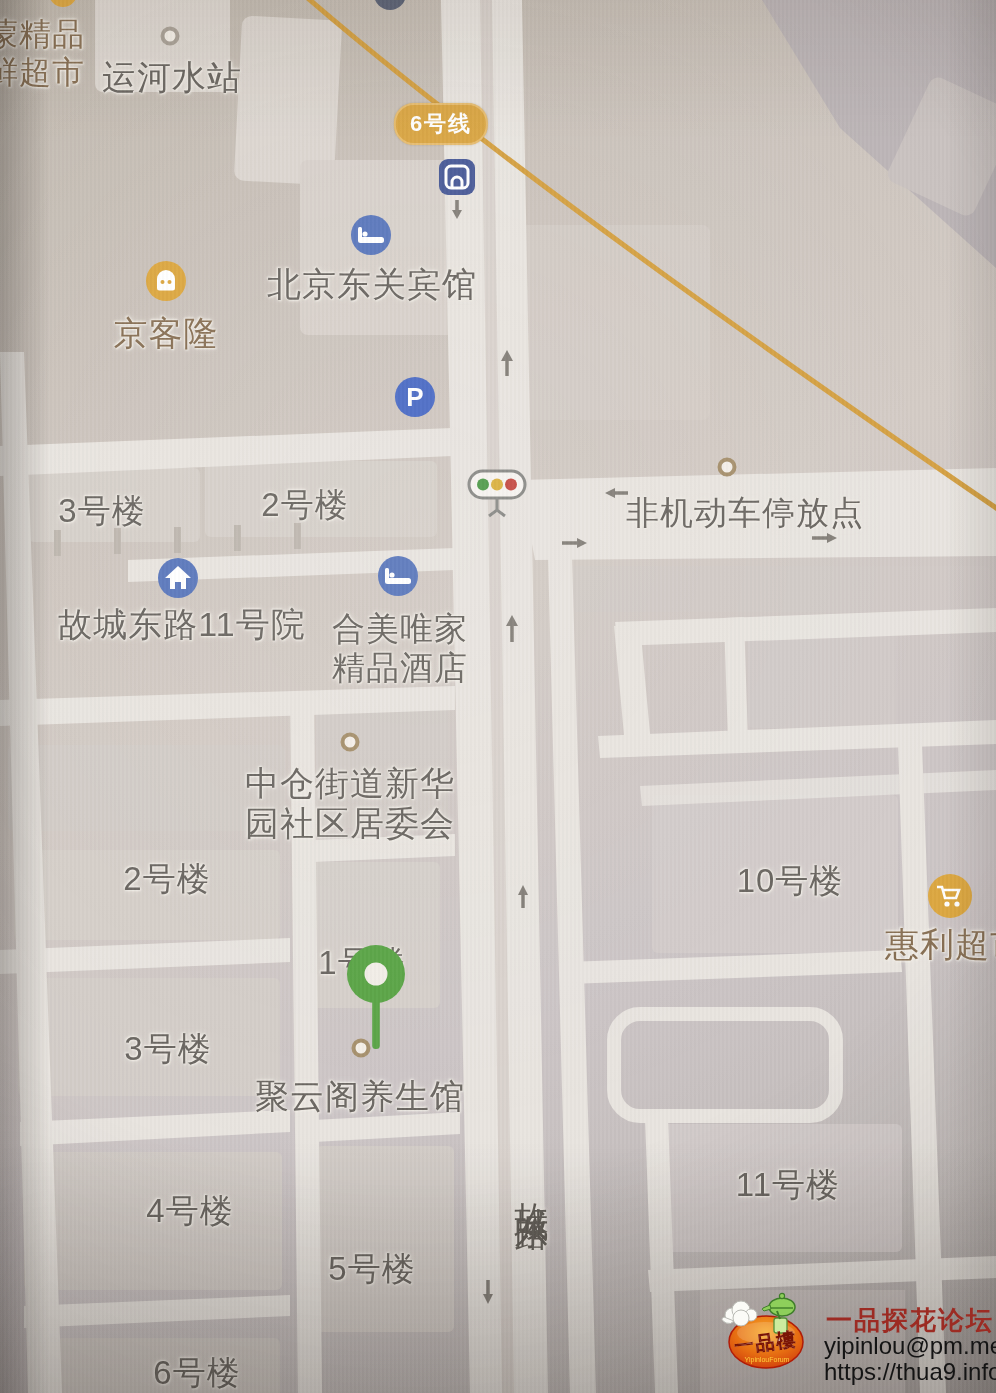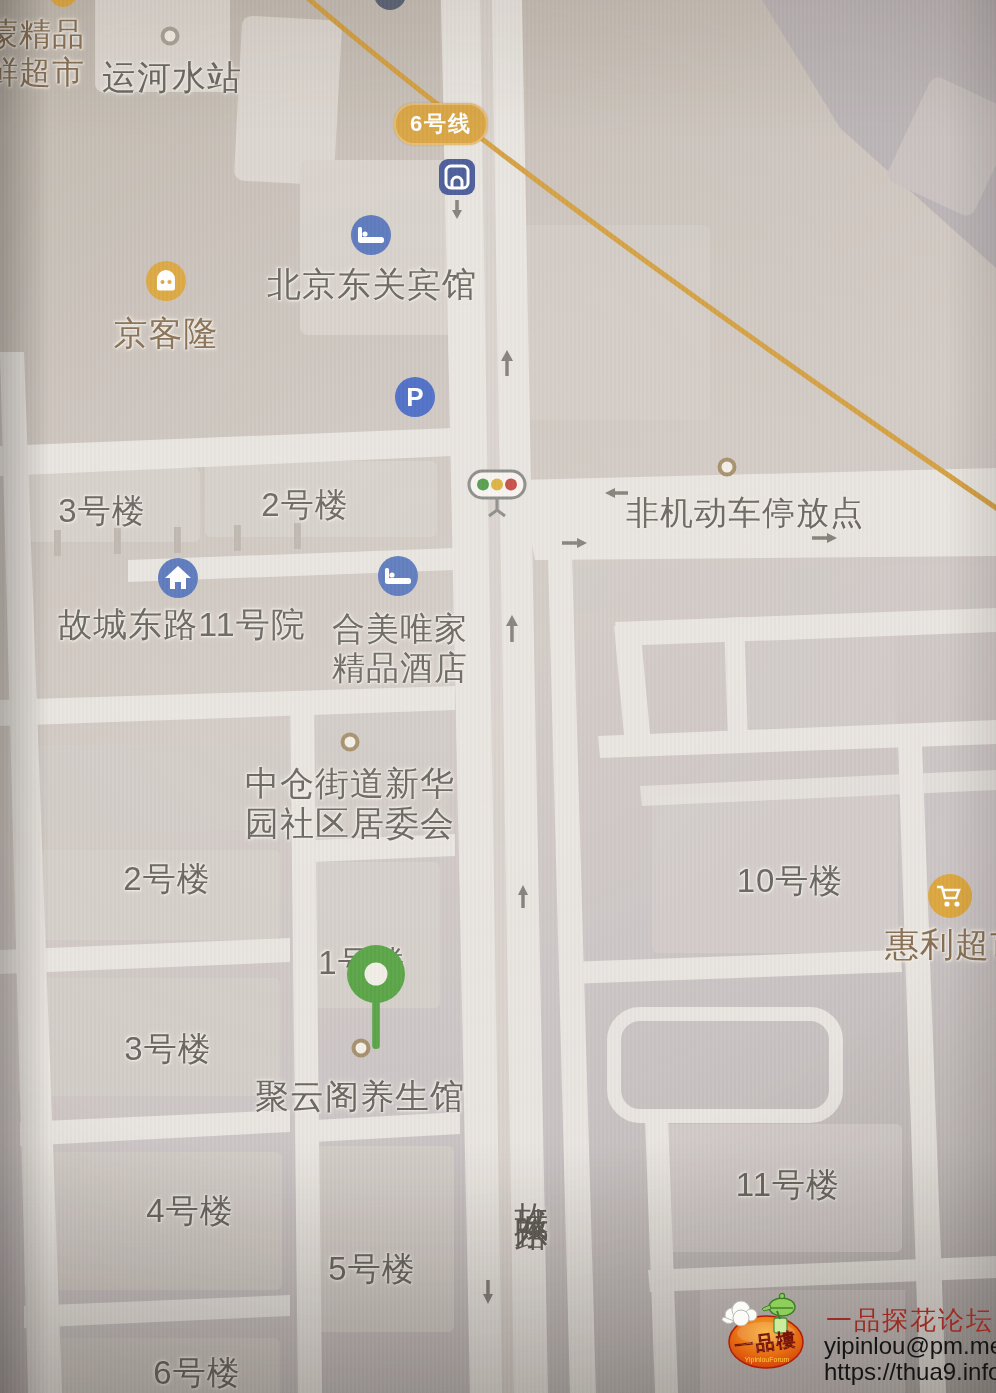--- a/index.html
+++ b/index.html
@@ -44,21 +44,21 @@
   .ring.gray{border-color:#aba398;}
   .overlay{
     position:absolute;inset:0;pointer-events:none;
     background:
       repeating-linear-gradient(90deg,rgba(255,255,255,.018) 0 2px,rgba(0,0,0,.015) 2px 4px),
       radial-gradient(ellipse 120% 85% at 42% 38%, rgba(255,255,252,.06) 0%, rgba(0,0,0,0) 55%, rgba(38,30,24,.20) 100%),
       linear-gradient(to right, rgba(25,20,16,.28) 0, rgba(25,20,16,0) 5%, rgba(0,0,0,0) 95%, rgba(25,20,16,.10) 100%),
       linear-gradient(to bottom, rgba(60,45,25,.08) 0, rgba(0,0,0,0) 10%, rgba(0,0,0,0) 82%, rgba(35,28,22,.22) 100%);
   }
   .wm-text{position:absolute;white-space:nowrap;}
-  .wm-forum{color:#9c2b23;font-size:26px;font-weight:normal;letter-spacing:2px;}
+  .wm-forum{color:#9c2b23;font-size:26px;font-weight:bold;letter-spacing:2px;}
   .wm-plain{color:#141414;font-size:24px;}
 </style>
 </head>
 <body>
 
 <div class="stage">
   <div class="map-layer">
 
     <svg class="mapsvg" width="996" height="1393" viewBox="0 0 996 1393">
 

